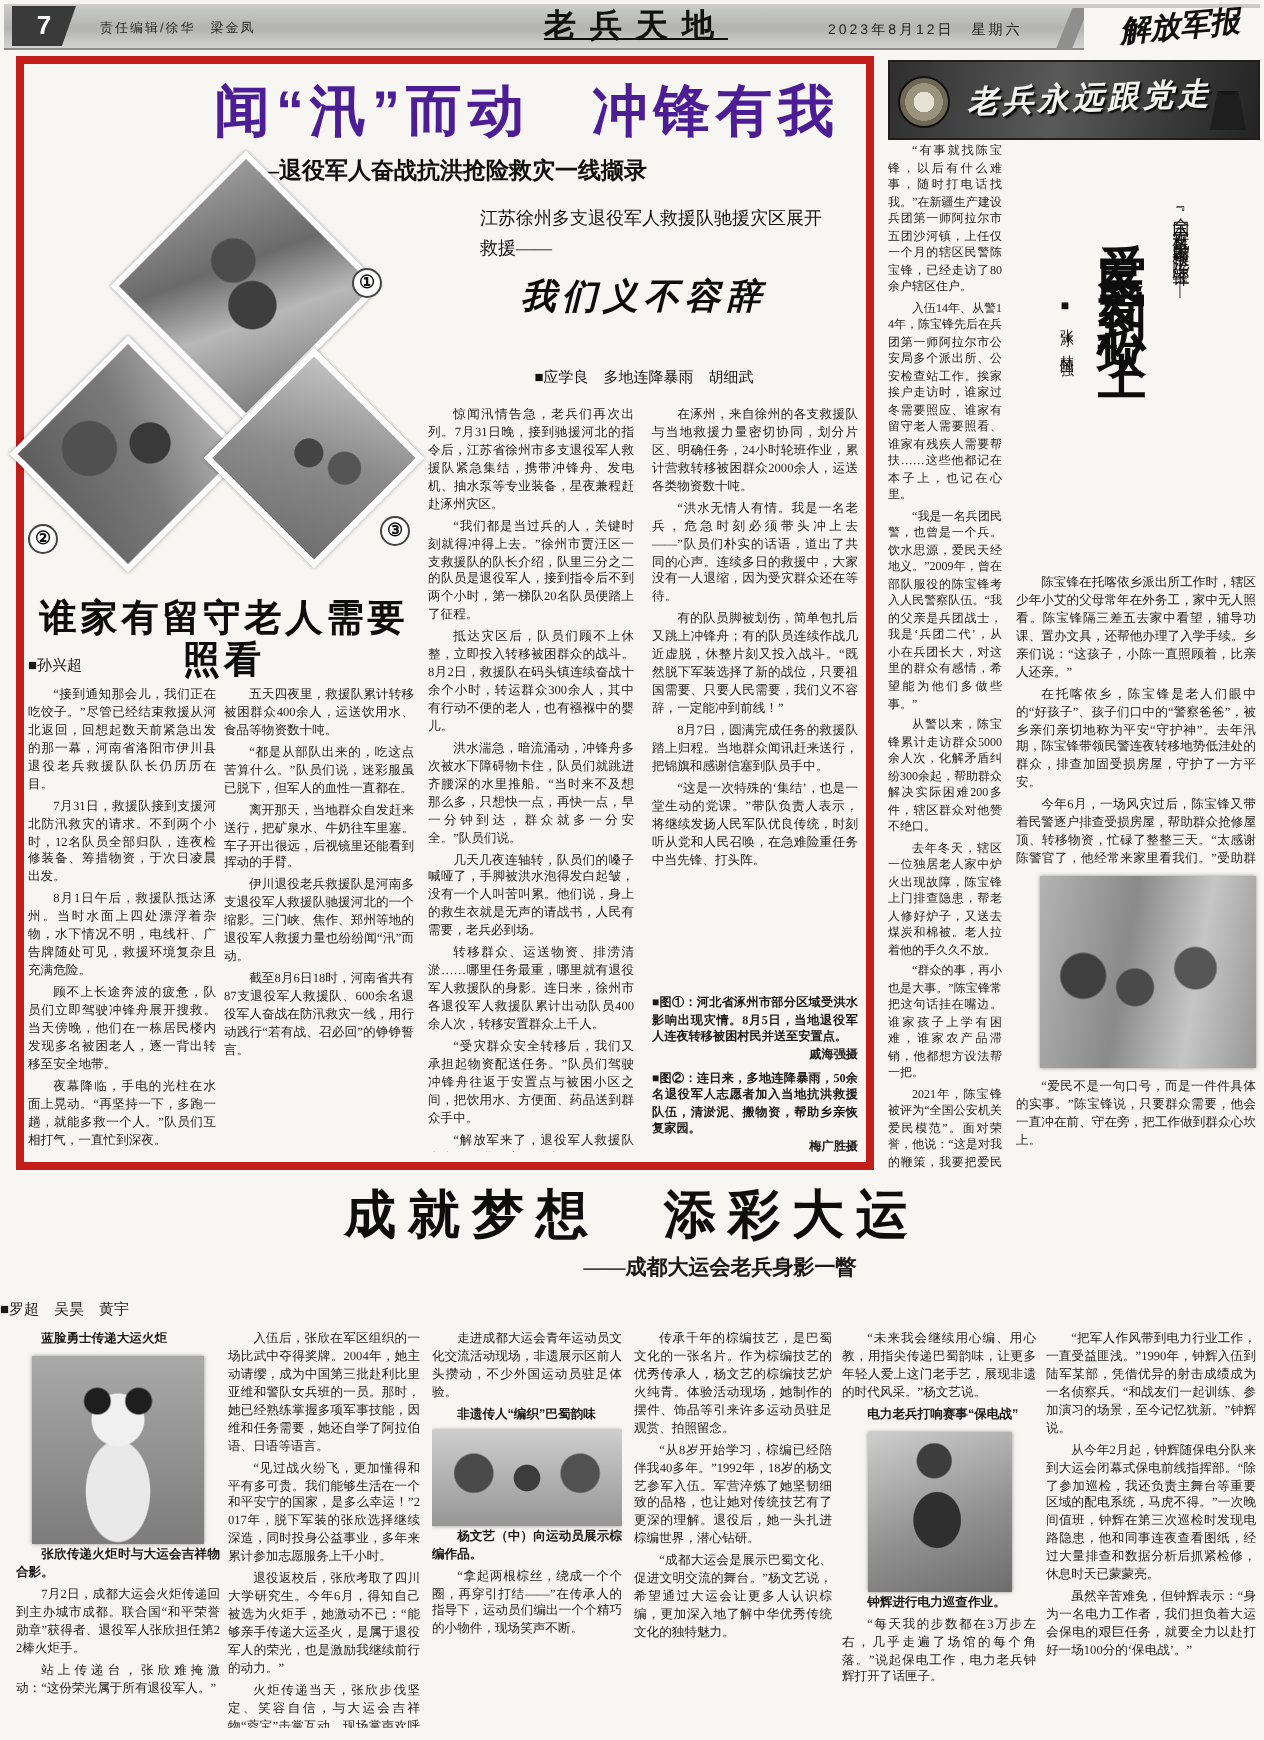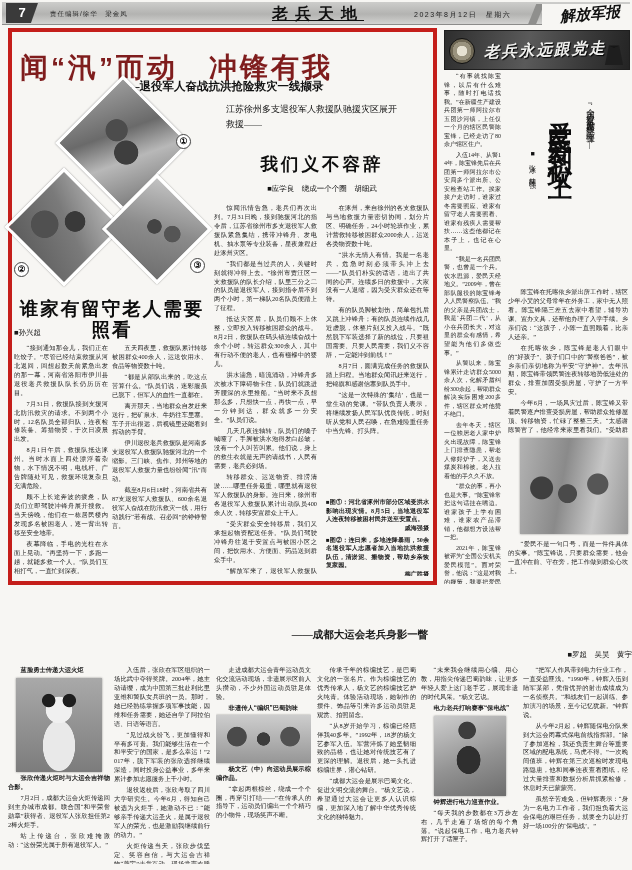--- a/index.html
+++ b/index.html
@@ -15,31 +15,31 @@
   .hdr-editor{left:48px;top:8px;font:6.5px "Liberation Sans",sans-serif;color:#2c2c2c;letter-spacing:1px;}
   .hdr-title{left:210px;top:3px;width:212px;text-align:center;
              font:bold 16px/18px "Liberation Sans",sans-serif;letter-spacing:7px;color:#111;text-decoration:underline;}
   .hdr-date{left:412px;top:8px;font:7px "Liberation Sans",sans-serif;letter-spacing:1.5px;color:#222;}
   .hdr-chev{left:530px;top:2px;width:8px;height:21px;background:#8f8f8d;transform:skewX(-22deg);}
   .hdr-white{left:540px;top:2px;width:90px;height:21px;background:#f7f6f3;}
   .masthead{left:546px;top:1px;width:84px;text-align:center;
             font:bold italic 15px/22px "Liberation Serif",serif;transform:rotate(-5deg);color:#111;}
   
   .red-frame{left:8px;top:28px;width:421px;height:549px;border:4px solid #c41e1a;background:transparent;}
-  .feat-headline{left:20px;top:52px;width:400px;text-align:left;
-                 font:900 28px/32px "Liberation Sans",sans-serif;letter-spacing:3px;color:#7f1d1d;}
+  .feat-headline{left:20px;top:40px;width:400px;text-align:right;
+                 font:900 28px/32px "Liberation Sans",sans-serif;letter-spacing:3px;color:#4c1d95;}
   .feat-deck{left:20px;top:80px;width:400px;text-align:center;
              font:bold 11.5px/13px "Liberation Serif",serif;color:#111;}
   
   .diamond{position:absolute;border:3px solid #fff;box-shadow:0 1px 4px rgba(0,0,0,.55);
            transform:rotate(45deg);}
   .badge{position:absolute;width:13px;height:13px;border-radius:50%;background:#fff;border:1px solid #444;
          font:bold 9px/13px "Liberation Sans",sans-serif;text-align:center;color:#111;}
   
-  .kicker{left:226px;top:102px;width:178px;font:9px/15px "Liberation Serif",serif;color:#111;}
+  .kicker{left:240px;top:102px;width:178px;font:9px/15px "Liberation Serif",serif;color:#111;}
   .box-title{width:204px;text-align:center;font:900 17.5px/20px "Liberation Sans",sans-serif;
              letter-spacing:3px;color:#0d0d0d;}
   .box-byline{left:220px;top:184px;width:204px;text-align:center;
               font:7.5px/10px "Liberation Sans",sans-serif;color:#111;}
   
   .col{overflow:hidden;}
   .col p{margin:0 0 2px;text-indent:2em;text-align:justify;word-break:break-all;
          font-size:6.3px;line-height:1.42;color:#1c1c1c;}
   .narrow p{font-size:6px;}
   .cap p{text-indent:0;font-weight:bold;font-size:6.1px;margin-bottom:3px;}
@@ -63,21 +63,21 @@
               clip-path:polygon(30% 35%,70% 35%,85% 100%,15% 100%);opacity:.9;}
   .vert{writing-mode:vertical-rl;}
   .v-title{left:544px;top:102px;height:292px;font:900 24px "Liberation Sans",sans-serif;
            letter-spacing:9px;color:#0d0d0d;}
   .v-kicker{left:585px;top:100px;height:300px;font:8.5px "Liberation Serif",serif;letter-spacing:2px;color:#111;}
   .v-byline{left:527px;top:150px;height:140px;font:7px "Liberation Sans",sans-serif;letter-spacing:2px;color:#111;}
   
   .bot-title{left:0;top:592px;width:632px;text-align:center;
              font:900 26px/30px "Liberation Sans",sans-serif;letter-spacing:6px;color:#0d0d0d;}
   .bot-deck{left:0;top:628px;width:632px;text-align:center;font:bold 10.5px/13px "Liberation Serif",serif;margin-left:44px;}
-  .bot-byline{left:0;top:650px;width:632px;text-align:right;font:7.5px/10px "Liberation Sans",sans-serif;}
+  .bot-byline{left:0;top:650px;width:632px;text-align:left;font:7.5px/10px "Liberation Sans",sans-serif;}
   .subhead{font:bold 8.5px/12px "Liberation Sans",sans-serif;text-align:center;text-indent:0;
            color:#0d0d0d;margin:2px 0 3px;}
   .pcap{font-size:6px;line-height:1.35;text-align:center;text-indent:0;font-weight:bold;margin:2px 0;}
   
   .ph{box-shadow:0 0 2px rgba(0,0,0,.4);}
   .ph-d1{background:radial-gradient(circle at 35% 45%,#4c4c4c 14%,transparent 15%),
                     radial-gradient(circle at 60% 55%,#3e3e3e 16%,transparent 17%),
                     linear-gradient(115deg,#9b9b9b,#6a6a6a 40%,#b8b8b8 65%,#818181);}
   .ph-d2{background:radial-gradient(circle at 55% 35%,#393939 15%,transparent 16%),
                     radial-gradient(circle at 30% 65%,#505050 18%,transparent 19%),
@@ -131,22 +131,22 @@
   <div>
     <div class="abs diamond ph ph-d1" style="left:75px;top:95px;width:90px;height:90px;"></div>
     <div class="abs diamond ph ph-d2" style="left:22px;top:185px;width:78px;height:78px;"></div>
     <div class="abs diamond ph ph-d3" style="left:118px;top:190px;width:72px;height:72px;"></div>
     <div class="abs badge" style="left:176px;top:134px;">①</div>
     <div class="abs badge" style="left:14px;top:262px;">②</div>
     <div class="abs badge" style="left:190px;top:258px;">③</div>
   </div>
 
   <div class="abs kicker">江苏徐州多支退役军人救援队驰援灾区展开救援——</div>
-  <div class="abs box-title" style="left:220px;top:154px;">我们义不容辞</div>
-  <div class="abs box-byline">■应学良　绕成一个个圈　胡细武</div>
+  <div class="abs box-title" style="left:220px;top:138px;font-style:italic;">我们义不容辞</div>
+  <div class="abs box-byline">■应学良　多地连降暴雨　胡细武</div>
 
   <div class="abs col" style="left:214px;top:204px;width:103px;height:372px;">
     <p>惊闻汛情告急，老兵们再次出列。7月31日晚，接到驰援河北的指令后，江苏省徐州市多支退役军人救援队紧急集结，携带冲锋舟、发电机、抽水泵等专业装备，星夜兼程赶赴涿州灾区。</p>
     <p>“我们都是当过兵的人，关键时刻就得冲得上去。”徐州市贾汪区一支救援队的队长介绍，队里三分之二的队员是退役军人，接到指令后不到两个小时，第一梯队20名队员便踏上了征程。</p>
     <p>抵达灾区后，队员们顾不上休整，立即投入转移被困群众的战斗。8月2日，救援队在码头镇连续奋战十余个小时，转运群众300余人，其中有行动不便的老人，也有襁褓中的婴儿。</p>
     <p>洪水湍急，暗流涌动，冲锋舟多次被水下障碍物卡住，队员们就跳进齐腰深的水里推船。“当时来不及想那么多，只想快一点，再快一点，早一分钟到达，群众就多一分安全。”队员们说。</p>
     <p>几天几夜连轴转，队员们的嗓子喊哑了，手脚被洪水泡得发白起皱，没有一个人叫苦叫累。他们说，身上的救生衣就是无声的请战书，人民有需要，老兵必到场。</p>
     <p>转移群众、运送物资、排涝清淤……哪里任务最重，哪里就有退役军人救援队的身影。连日来，徐州市各退役军人救援队累计出动队员400余人次，转移安置群众上千人。</p>
     <p>“受灾群众安全转移后，我们又承担起物资配送任务。”队员们驾驶冲锋舟往返于安置点与被困小区之间，把饮用水、方便面、药品送到群众手中。</p>
     <p>“解放军来了，退役军人救援队也来了，我们心里踏实！”群众的信任，让队员们更觉责任在肩。</p>
@@ -214,20 +214,21 @@
     <p>在托喀依乡，陈宝锋是老人们眼中的“好孩子”、孩子们口中的“警察爸爸”，被乡亲们亲切地称为平安“守护神”。去年汛期，陈宝锋带领民警连夜转移地势低洼处的群众，排查加固受损房屋，守护了一方平安。</p>
     <p>今年6月，一场风灾过后，陈宝锋又带着民警逐户排查受损房屋，帮助群众抢修屋顶、转移物资，忙碌了整整三天。“太感谢陈警官了，他经常来家里看我们。”受助群众艾合买提说。</p>
   </div>
 
   <div class="abs ph ph-right"></div>
 
   <div class="abs col" style="left:508px;top:540px;width:120px;height:44px;">
     <p>“爱民不是一句口号，而是一件件具体的实事。”陈宝锋说，只要群众需要，他会一直冲在前、守在旁，把工作做到群众心坎上。</p>
   </div>
 
+  <div class="abs bot-title">成就梦想　添彩大运</div>
   <div class="abs bot-deck">——成都大运会老兵身影一瞥</div>
   <div class="abs bot-byline">■罗超　吴昊　黄宇</div>
 
   <div class="abs col" style="left:8px;top:666px;width:102px;height:198px;">
     <p class="subhead">蓝脸勇士传递大运火炬</p>
     <div class="ph ph-panda"></div>
     <p class="pcap">张欣传递火炬时与大运会吉祥物合影。</p>
     <p>7月2日，成都大运会火炬传递回到主办城市成都。联合国“和平荣誉勋章”获得者、退役军人张欣担任第22棒火炬手。</p>
     <p>站上传递台，张欣难掩激动：“这份荣光属于所有退役军人。”</p>
   </div>

